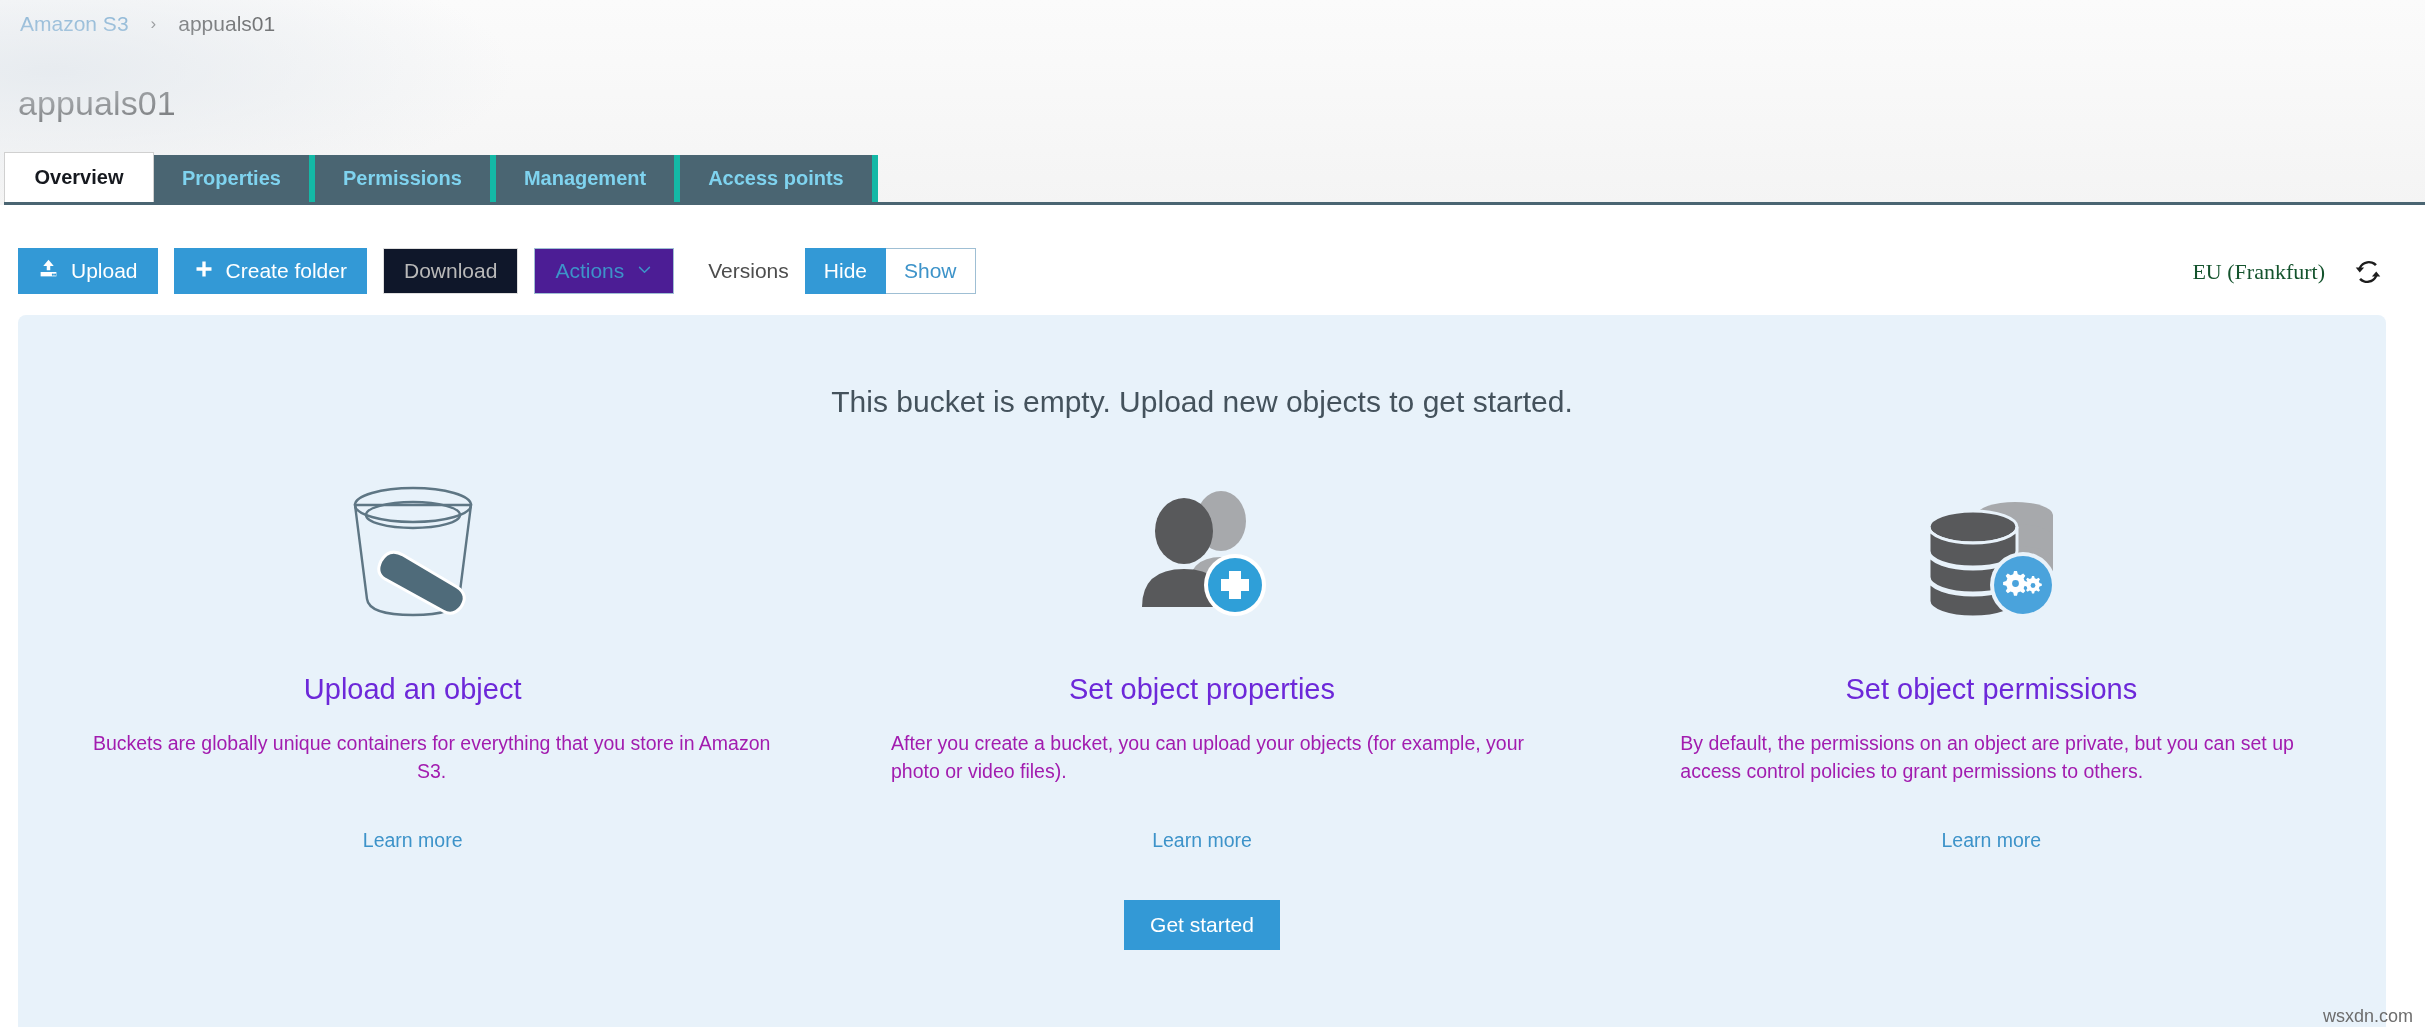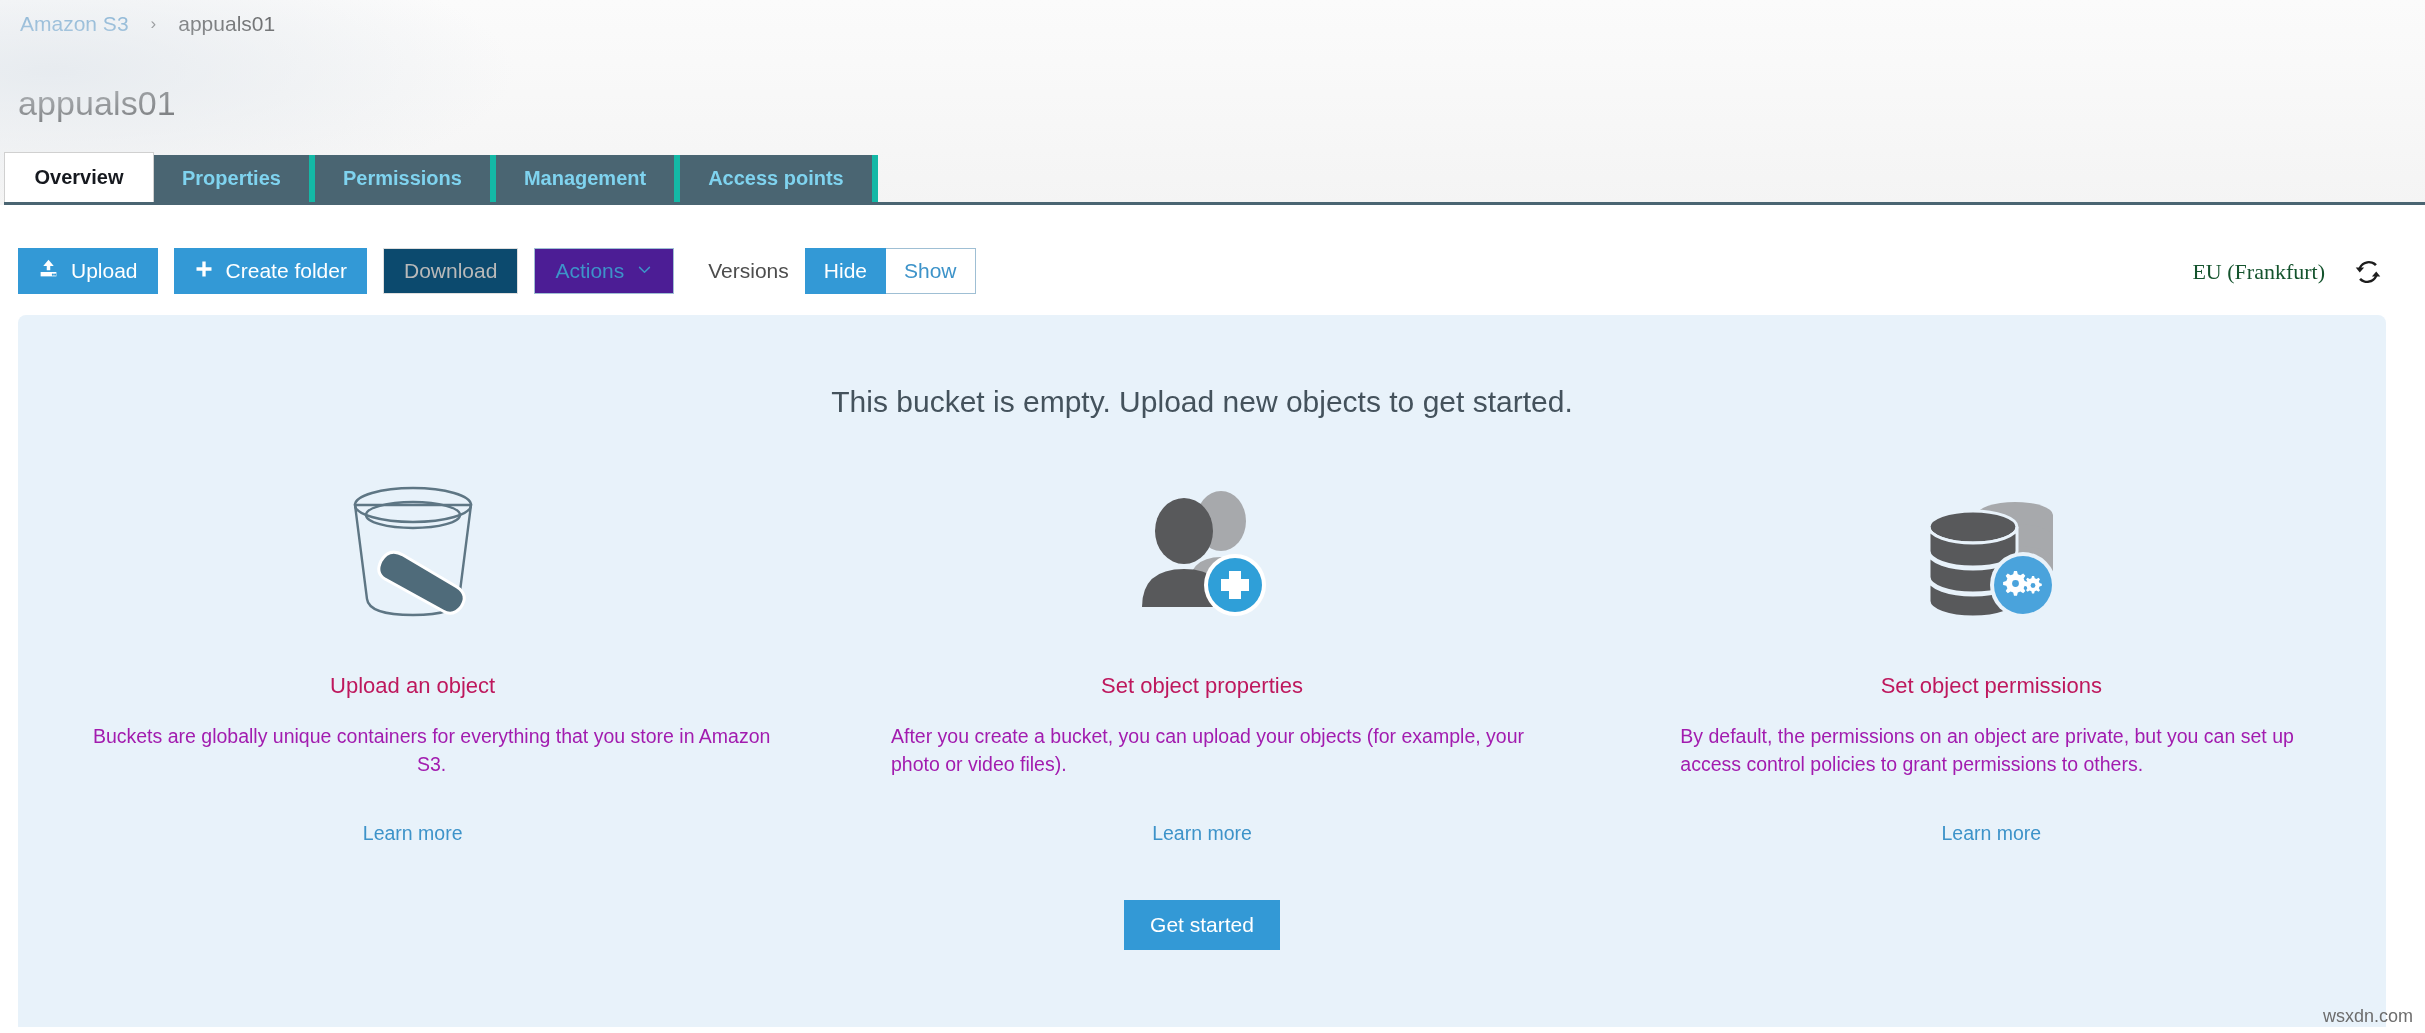--- a/index.html
+++ b/index.html
@@ -78,21 +78,21 @@
     padding-left: 18px;
   }
   .btn {
     height: 46px; display: inline-flex; align-items: center; justify-content: center;
     gap: 12px; padding: 0 20px;
     font-size: 21px; cursor: pointer; border: none;
     font-family: "Liberation Sans", sans-serif;
   }
   .btn-primary { background: #3399d6; color: #fff; }
   .btn-disabled {
-    background: #0c4a6e; color: #b9b9b9;
+    background: #0f172a; color: #b9b9b9;
     border: 1px solid #dedede; cursor: default;
   }
   .btn-outline {
     background: #4c1d95; color: #3d93c9;
     border: 1px solid #9fbfd4;
   }
   .mr { margin-right: 16px; }
   .versions-label {
     font-size: 21px; color: #4d4d4d;
     margin-left: 34px; margin-right: 16px;
@@ -128,21 +128,21 @@
     text-align: center; font-size: 30px; color: #44525c; font-weight: 400;
   }
 
   .cols {
     position: absolute; left: 0; top: 150px; width: 100%;
     display: flex;
   }
   .col { flex: 1 1 0; display: flex; flex-direction: column; align-items: center; }
   .art { height: 170px; display: flex; align-items: center; justify-content: center; }
   .col-title {
-    margin-top: 38px; font-size: 22px; color: #be185d; font-weight: 400;
+    margin-top: 38px; font-size: 29px; color: #6d28d9; font-weight: 400;
   }
   .col-body {
     margin-top: 24px; font-size: 19.5px; color: #a21caf;
     line-height: 1.42; width: 680px; text-align: center; margin-left: 38px;
   }
   .col-body.left-align { text-align: left; width: 660px; }
   .learn {
     margin-top: 44px; font-size: 19.5px; color: #3d93c9; cursor: pointer;
   }
   .get-started-wrap {

